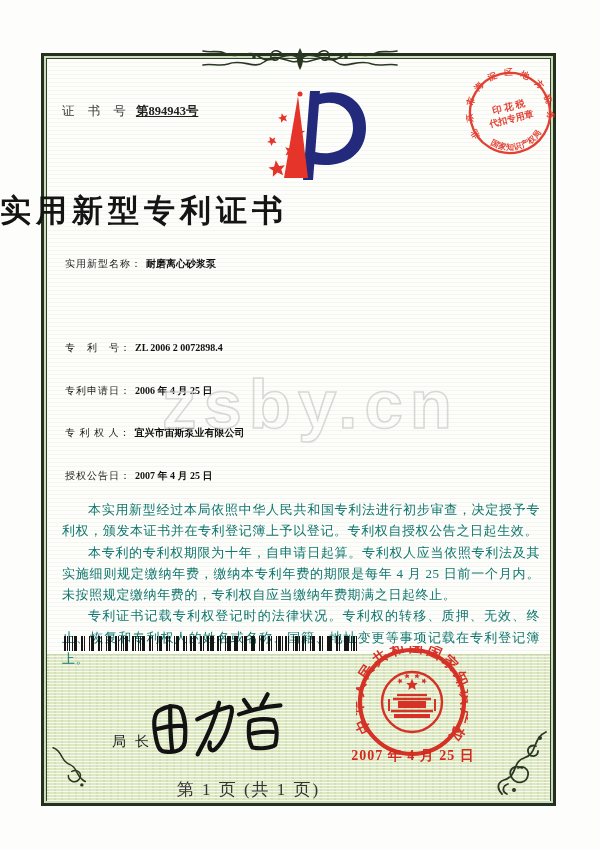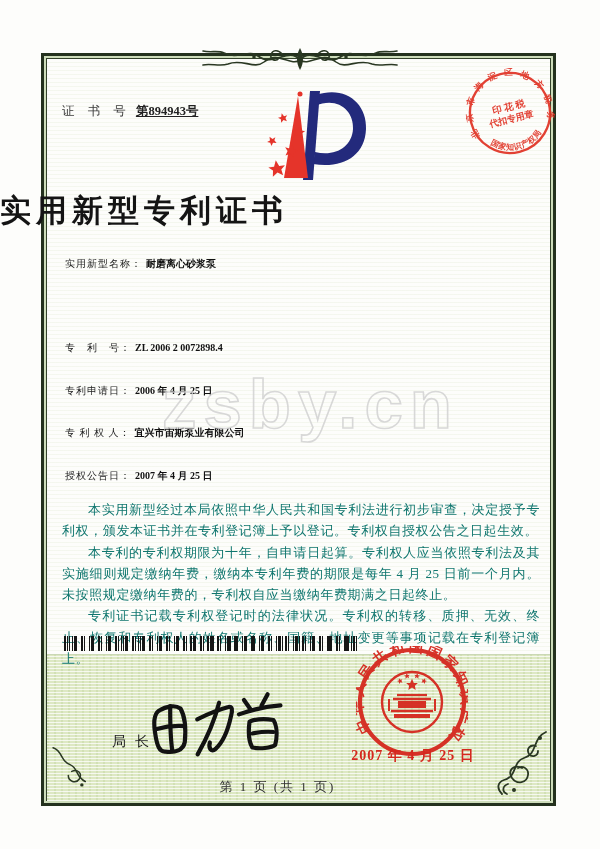--- a/index.html
+++ b/index.html
@@ -52,21 +52,21 @@
   }
   .director{left:112px;top:733px;font-size:14px;letter-spacing:9px;color:#222;z-index:4;}
   .signature{left:146px;top:690px;z-index:4;}
   .seal{left:356px;top:646px;z-index:4;opacity:0.95;}
   .seal-date{
     left:350px;top:747px;width:126px;text-align:center;z-index:5;
     color:#d5281e;font-weight:bold;font-size:14px;letter-spacing:1px;
   }
   .tax-stamp{left:466px;top:69px;z-index:4;opacity:0.92;transform:rotate(-14deg);}
   .logo{left:253px;top:85px;z-index:3;}
-  .footer{left:59px;width:437px;top:778px;text-align:center;font-size:13px;letter-spacing:2px;color:#333;z-index:4;}
+  .footer{left:30px;width:437px;top:778px;text-align:center;font-size:17px;letter-spacing:2px;color:#333;z-index:4;}
   .flourish-top{left:200px;top:40px;z-index:3;}
   .flourish-br{left:492px;top:728px;z-index:3;}
   .flourish-bl{left:48px;top:740px;z-index:3;transform:scaleX(-1);}
   svg{display:block;}
 </style>
 </head>
 <body>
 
 <div class="page">
 

